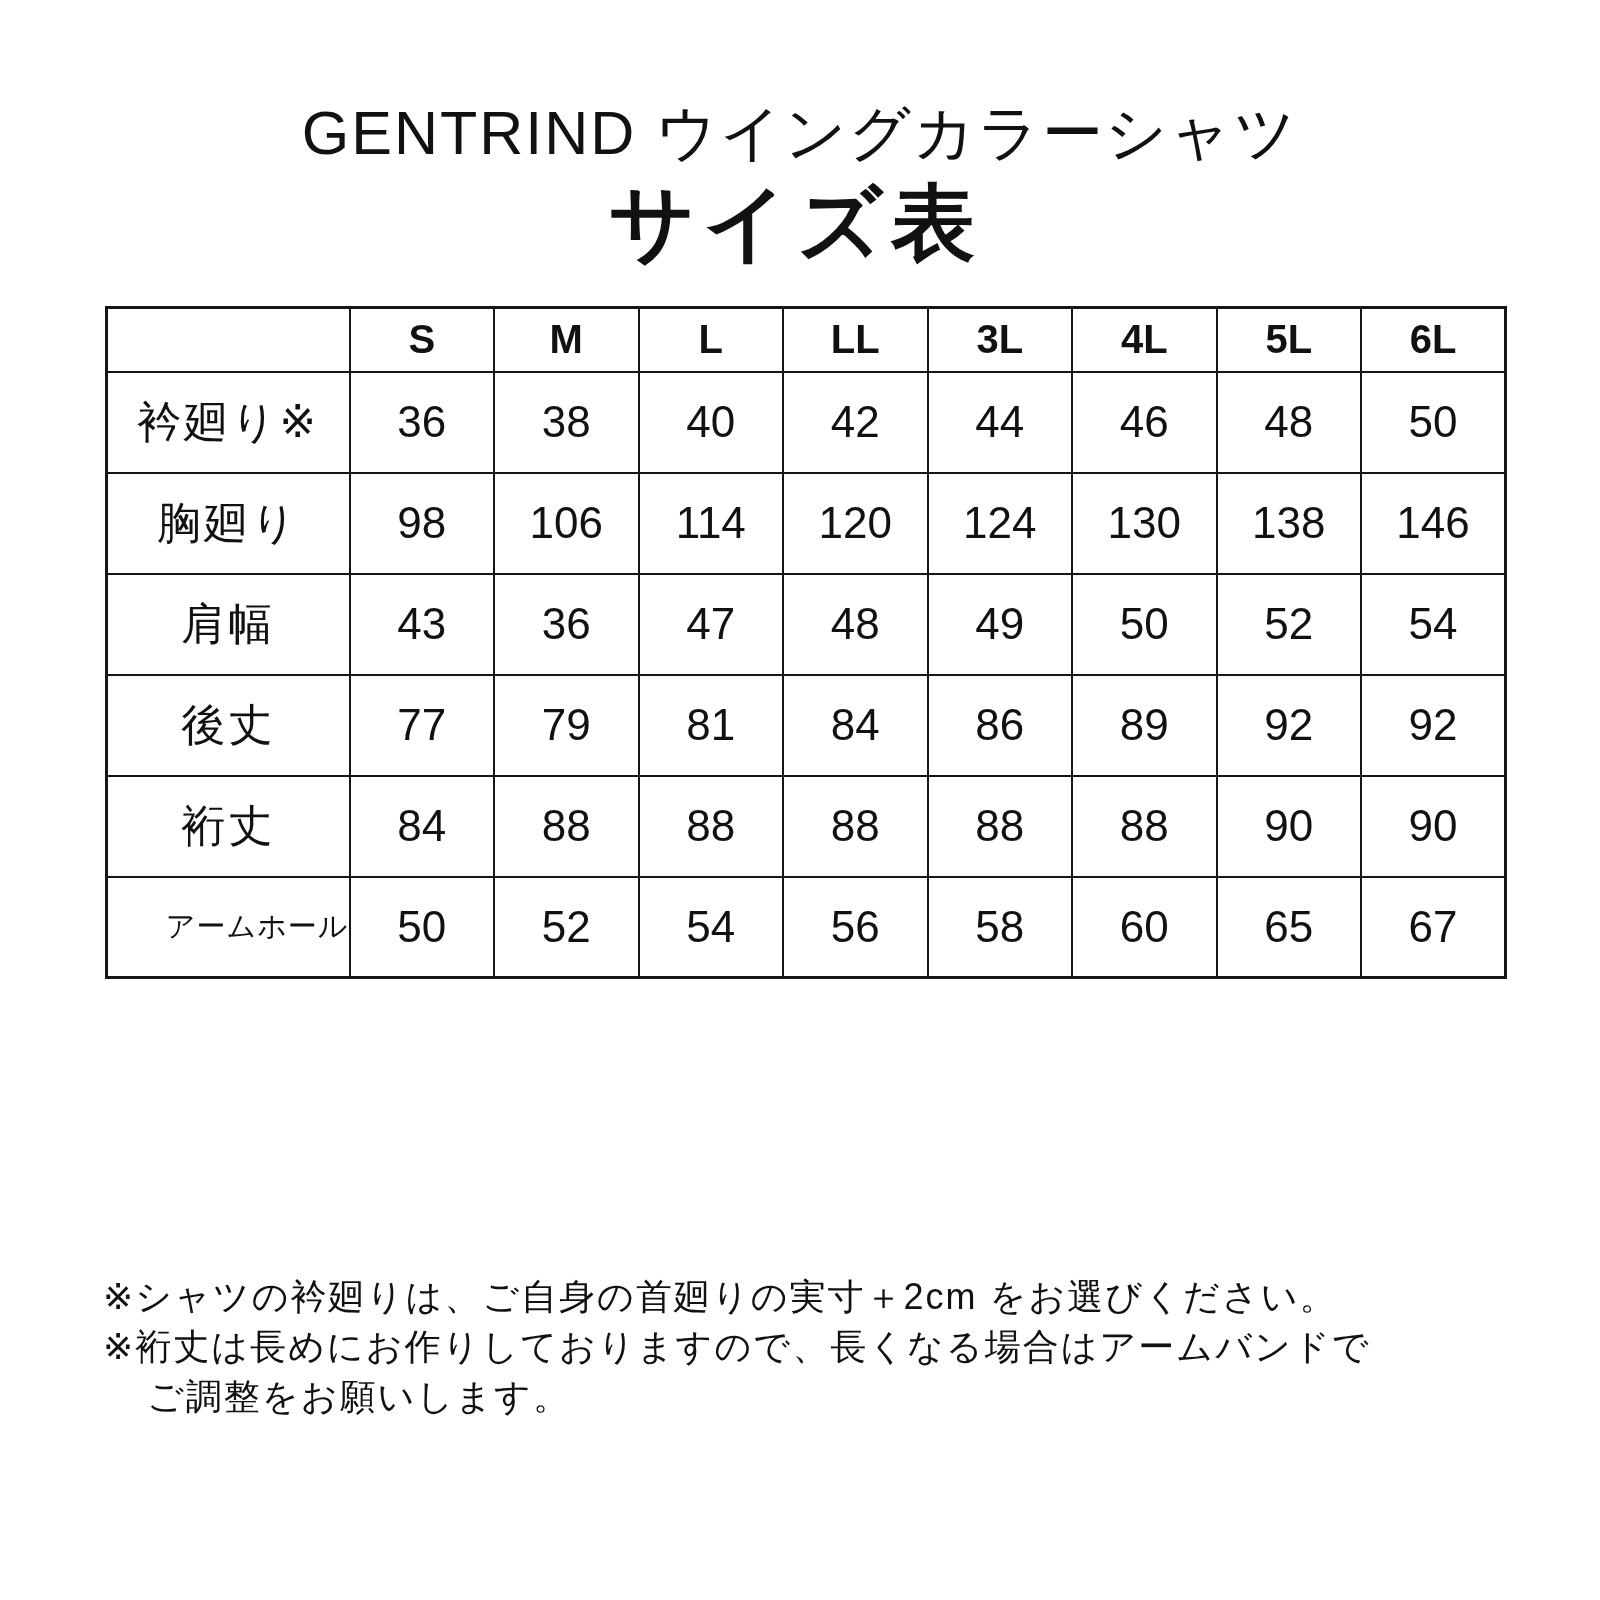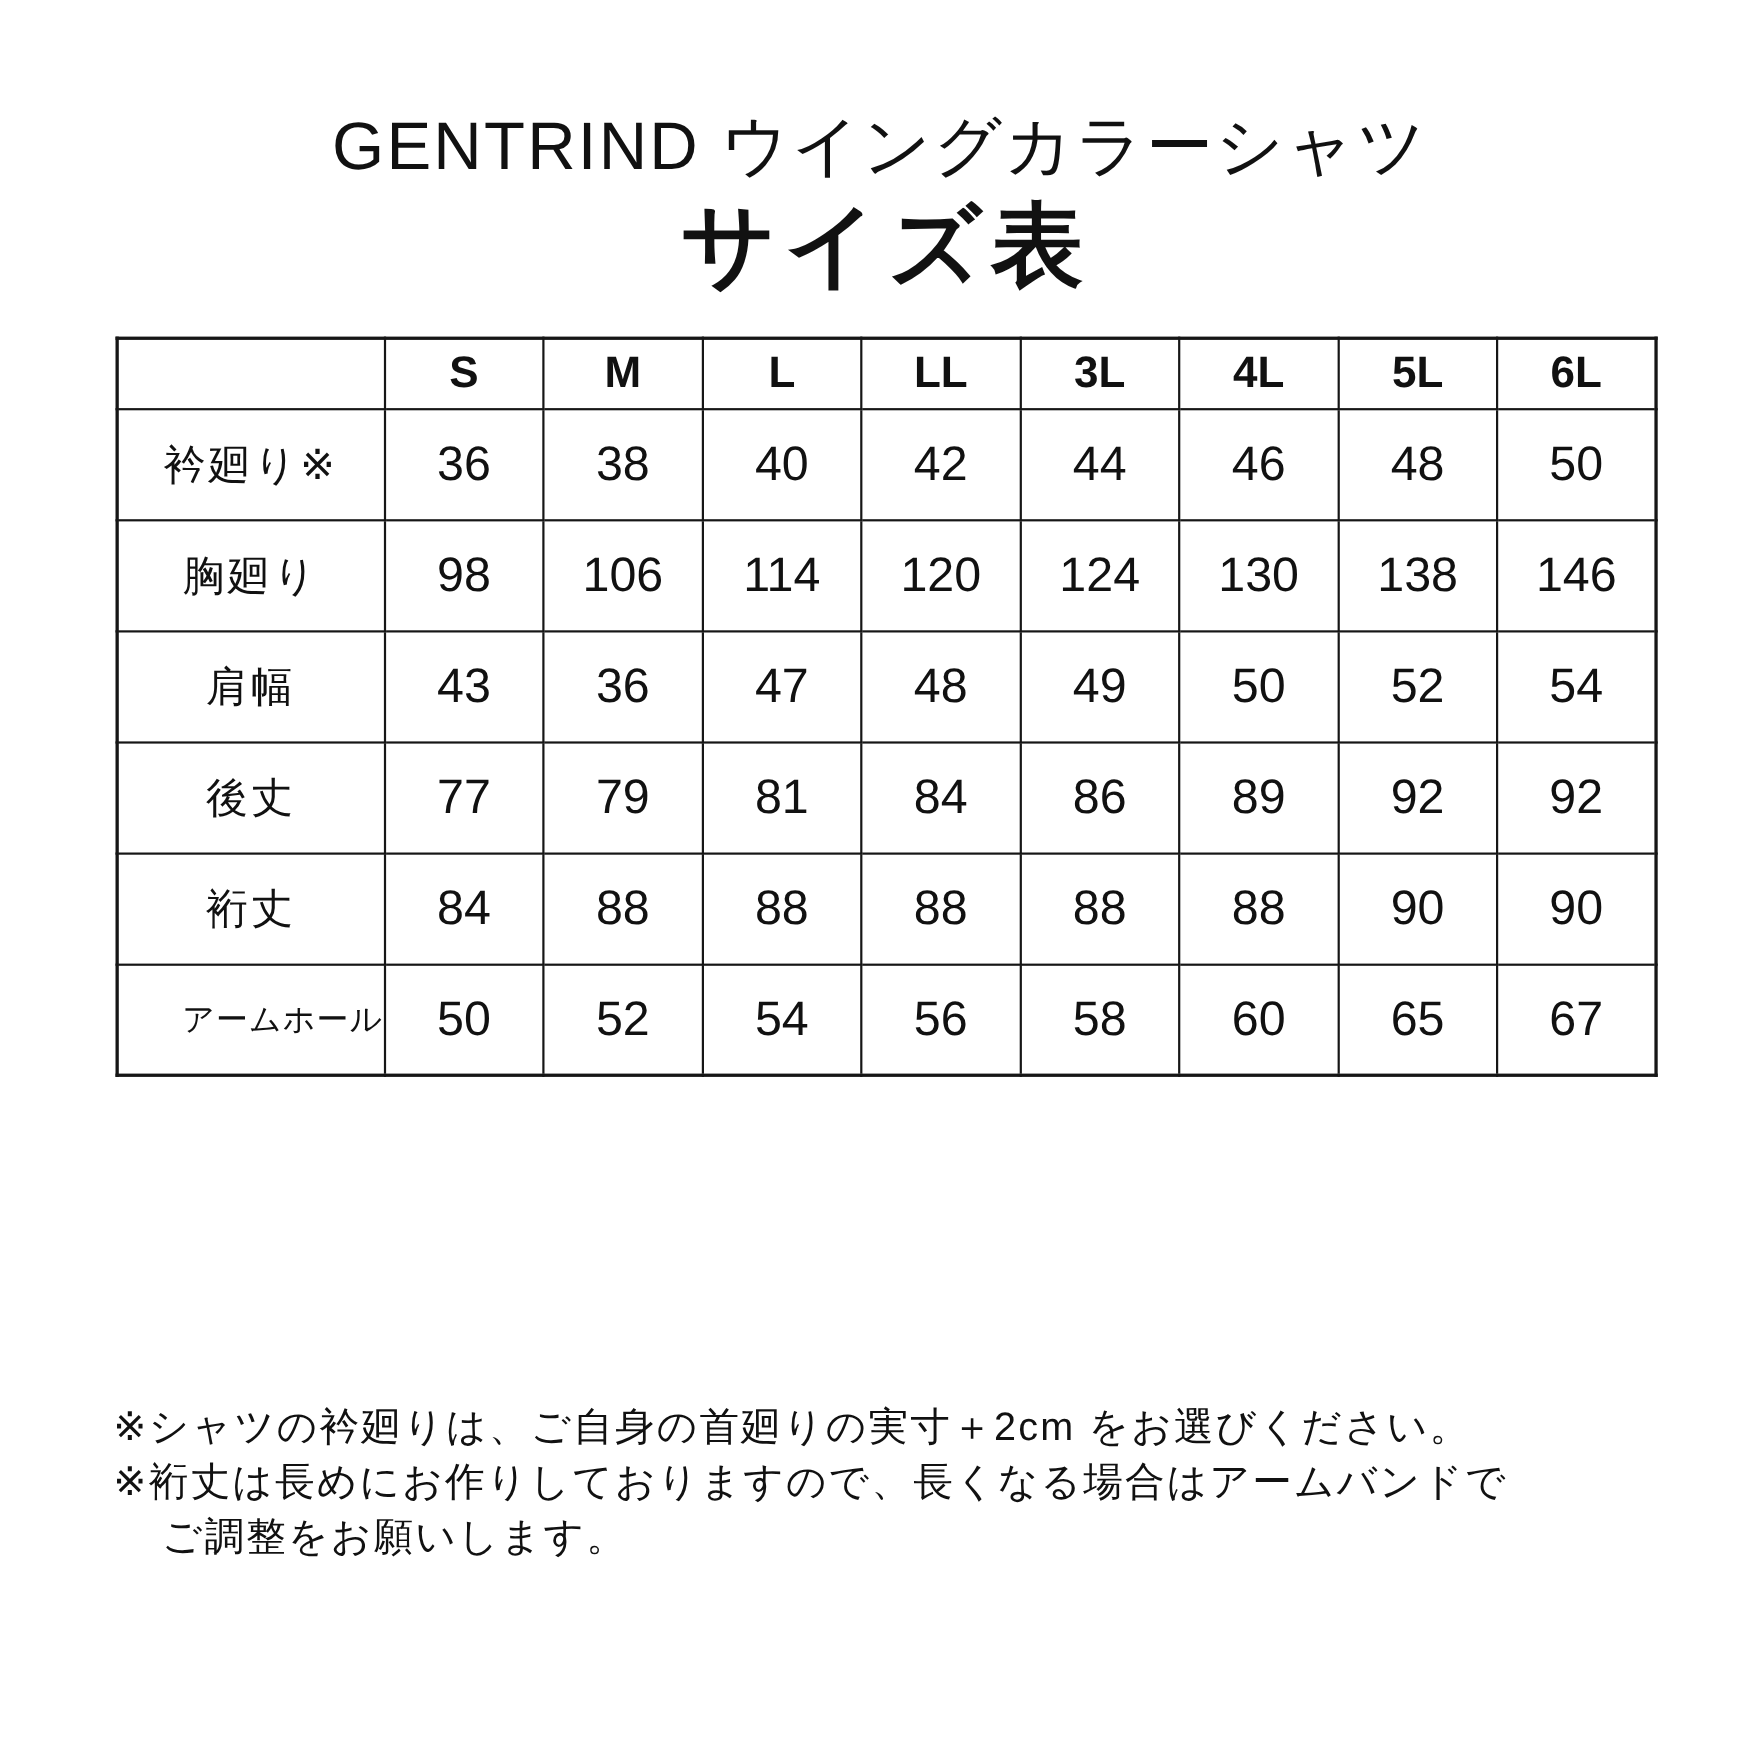--- a/index.html
+++ b/index.html
@@ -11,41 +11,41 @@
     font-family: "Liberation Sans", "DejaVu Sans", sans-serif;
     position: relative;
     overflow: hidden;
   }
   .title {
     position: absolute; top: 96px; left: 0; width: 1600px;
     text-align: center;
     font-size: 61px; font-weight: 400; letter-spacing: 2px; line-height: 74px;
   }
   .subtitle {
-    position: absolute; top: 174px; left: 18px; width: 1576px;
+    position: absolute; top: 174px; left: 8px; width: 1576px;
     text-align: center;
     font-size: 84px; font-weight: 700; letter-spacing: 8px; line-height: 98px;
   }
   table.size-table {
     position: absolute; left: 105px; top: 306px;
     width: 1402px;
     border-collapse: collapse;
     table-layout: fixed;
     border: 3px solid #161616;
   }
   .size-table col.label-col { width: 243px; }
   .size-table th, .size-table td {
     border: 2px solid #161616;
     text-align: center;
     vertical-align: middle;
     padding: 0;
     overflow: hidden;
   }
   .size-table thead th { height: 64px; font-size: 40px; font-weight: 700; }
-  .size-table tbody th { font-size: 38px; font-weight: 400; letter-spacing: 3px; }
+  .size-table tbody th { font-size: 44px; font-weight: 400; letter-spacing: 3px; }
   .size-table tbody th.small-label { font-size: 29px; letter-spacing: 1px; text-align: right; }
   .size-table tbody td { height: 101px; font-size: 44px; font-weight: 400; }
   .notes {
     position: absolute; left: 103px; top: 1272px; width: 1450px;
   }
   .notes p { margin: 0; font-size: 36px; line-height: 50px; letter-spacing: 2px; }
   .note-1 { margin-bottom: 45px; }
   .note-2 { margin-bottom: 25px; }
   .note-3 { padding-left: 44px; }
 </style>

